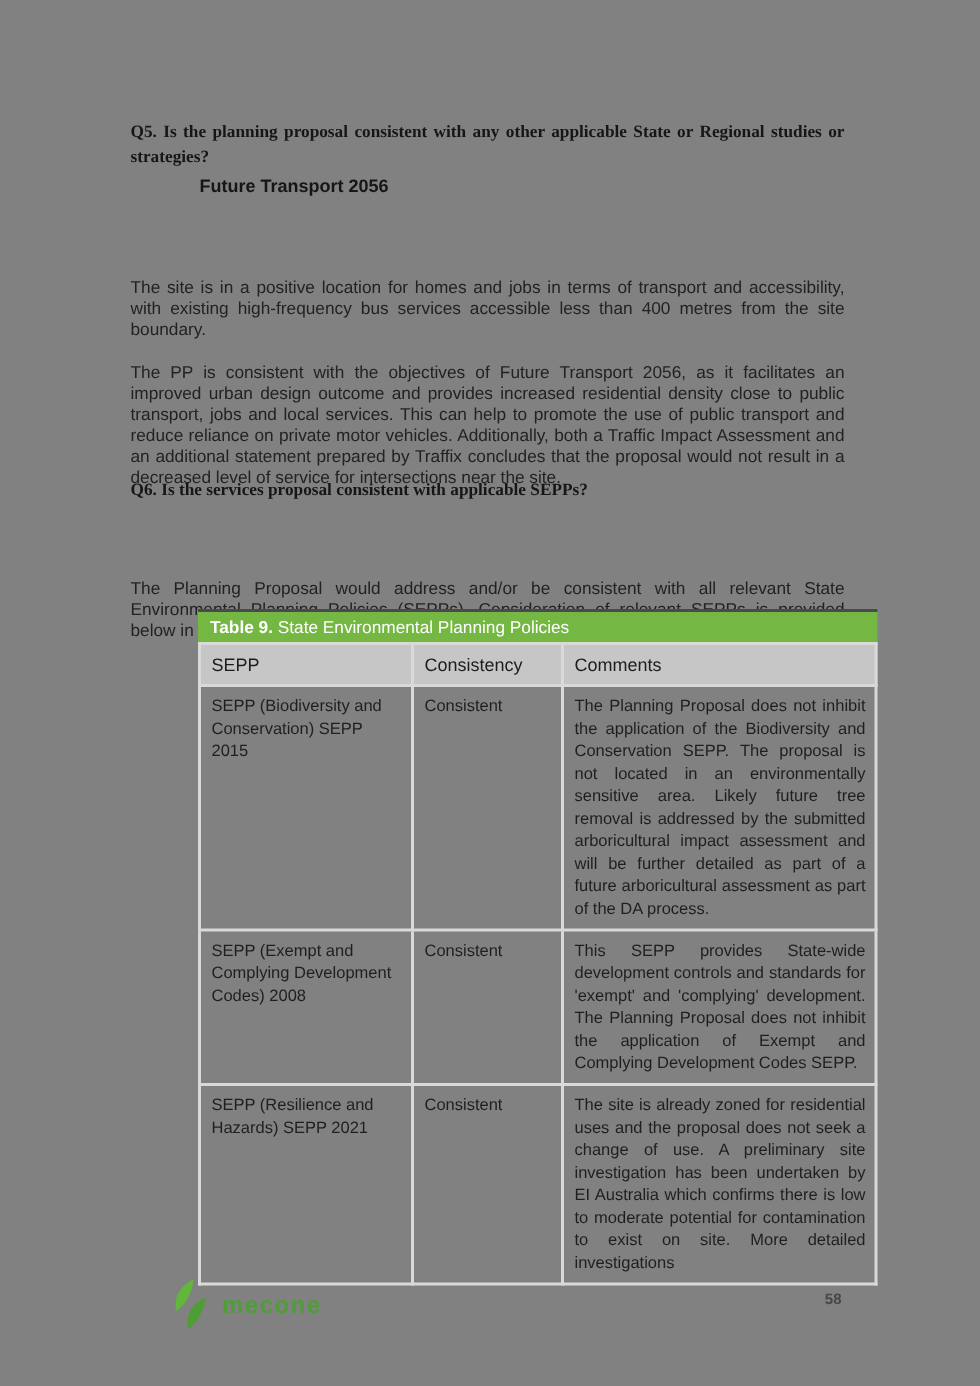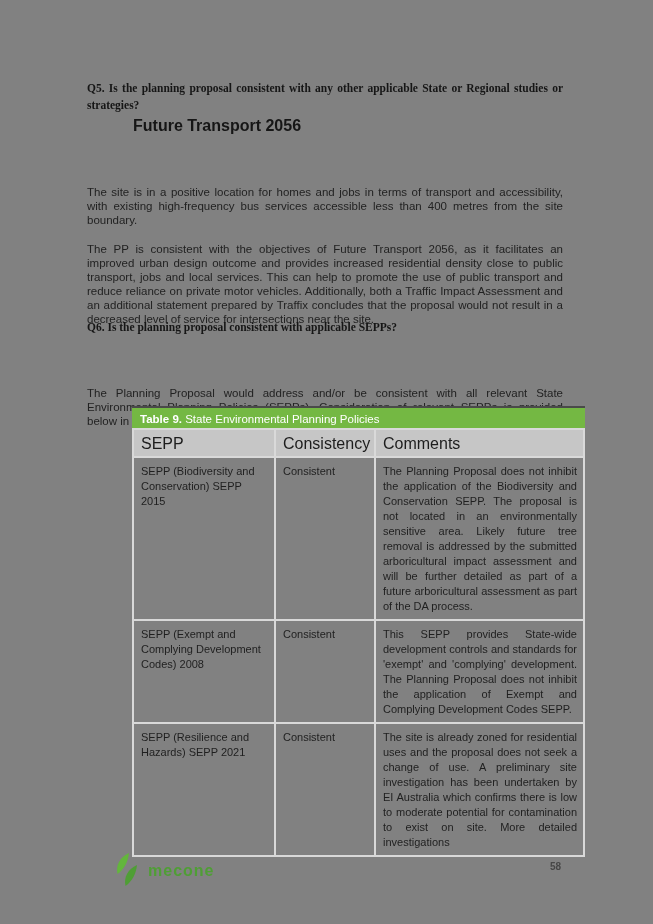--- a/index.html
+++ b/index.html
@@ -11,21 +11,21 @@
     overflow: hidden;
   }
   .page { position: relative; width: 653px; height: 924px; }
 
   .block { position: absolute; left: 87px; width: 476px; }
 
   .q-heading {
     font-weight: bold; font-size: 11.5px; line-height: 17px;
     text-align: justify; color: #161616; font-family: Liberation Serif, serif;
   }
-  .sub-heading { font-weight: bold; font-size: 16px; color: #161616; padding-left: 46px; }
+  .sub-heading { font-weight: bold; font-size: 12px; color: #161616; padding-left: 46px; }
   .para {
     font-size: 11.5px; line-height: 14px; text-align: justify; color: #222; margin-top: 44px;
   }
 
   
   .doc-table {
     position: absolute; left: 108px; top: 406px; width: 453px;
     font-size: 11px;
     margin-left: 24px;
   }
@@ -41,21 +41,21 @@
   .t-cell {
     box-sizing: border-box;
     border-right: 2px solid #d9d9d9;
     border-bottom: 2px solid #d9d9d9;
     padding: 6px 6px 5px 7px;
     line-height: 15px;
   }
   .t-cell:first-child { border-left: 2px solid #d9d9d9; }
   .t-head .t-cell {
     background: #c6c6c6; border-top: 2px solid #d9d9d9;
-    height: 30px; font-size: 16px;
+    height: 30px; font-size: 12px;
     display: flex; align-items: center; padding-top: 0; padding-bottom: 0;
     color: #1d1d1d;
   }
   .col-sepp { width: 144px; }
   .col-consistency { width: 100px; }
   .col-comments { width: 209px; }
   .cell-comments { text-align: justify; }
 
   
   .footer-logo {
@@ -77,21 +77,21 @@
 <div class="page">
 
   <div class="block q-heading" style="top: 80px;">Q5. Is the planning proposal consistent with any other applicable State or Regional studies or strategies?</div>
 
   <div class="block sub-heading" style="top: 117px;">Future Transport 2056</div>
 
   <div class="block para" style="top: 141px;">The site is in a positive location for homes and jobs in terms of transport and accessibility, with existing high-frequency bus services accessible less than 400 metres from the site boundary.</div>
 
   <div class="block para" style="top: 198px;">The PP is consistent with the objectives of Future Transport 2056, as it facilitates an improved urban design outcome and provides increased residential density close to public transport, jobs and local services. This can help to promote the use of public transport and reduce reliance on private motor vehicles. Additionally, both a Traffic Impact Assessment and an additional statement prepared by Traffix concludes that the proposal would not result in a decreased level of service for intersections near the site.</div>
 
-  <div class="block q-heading" style="top: 319px;">Q6. Is the planning proposal consistent with applicable SEPPs?</div>
+  <div class="block q-heading" style="top: 319px;">Q6. Is the services proposal consistent with applicable SEPPs?</div>
 
   <div class="block para" style="top: 342px;">The Planning Proposal would address and/or be consistent with all relevant State Environmental Planning Policies (SEPPs). Consideration of relevant SEPPs is provided below in the table.</div>
 
   <div class="doc-table">
     <div class="table-title">
       <span class="t-bold">Table 9.</span><span> State Environmental Planning Policies</span>
     </div>
 
     <div class="t-row t-head">
       <div class="t-cell col-sepp">SEPP</div>

